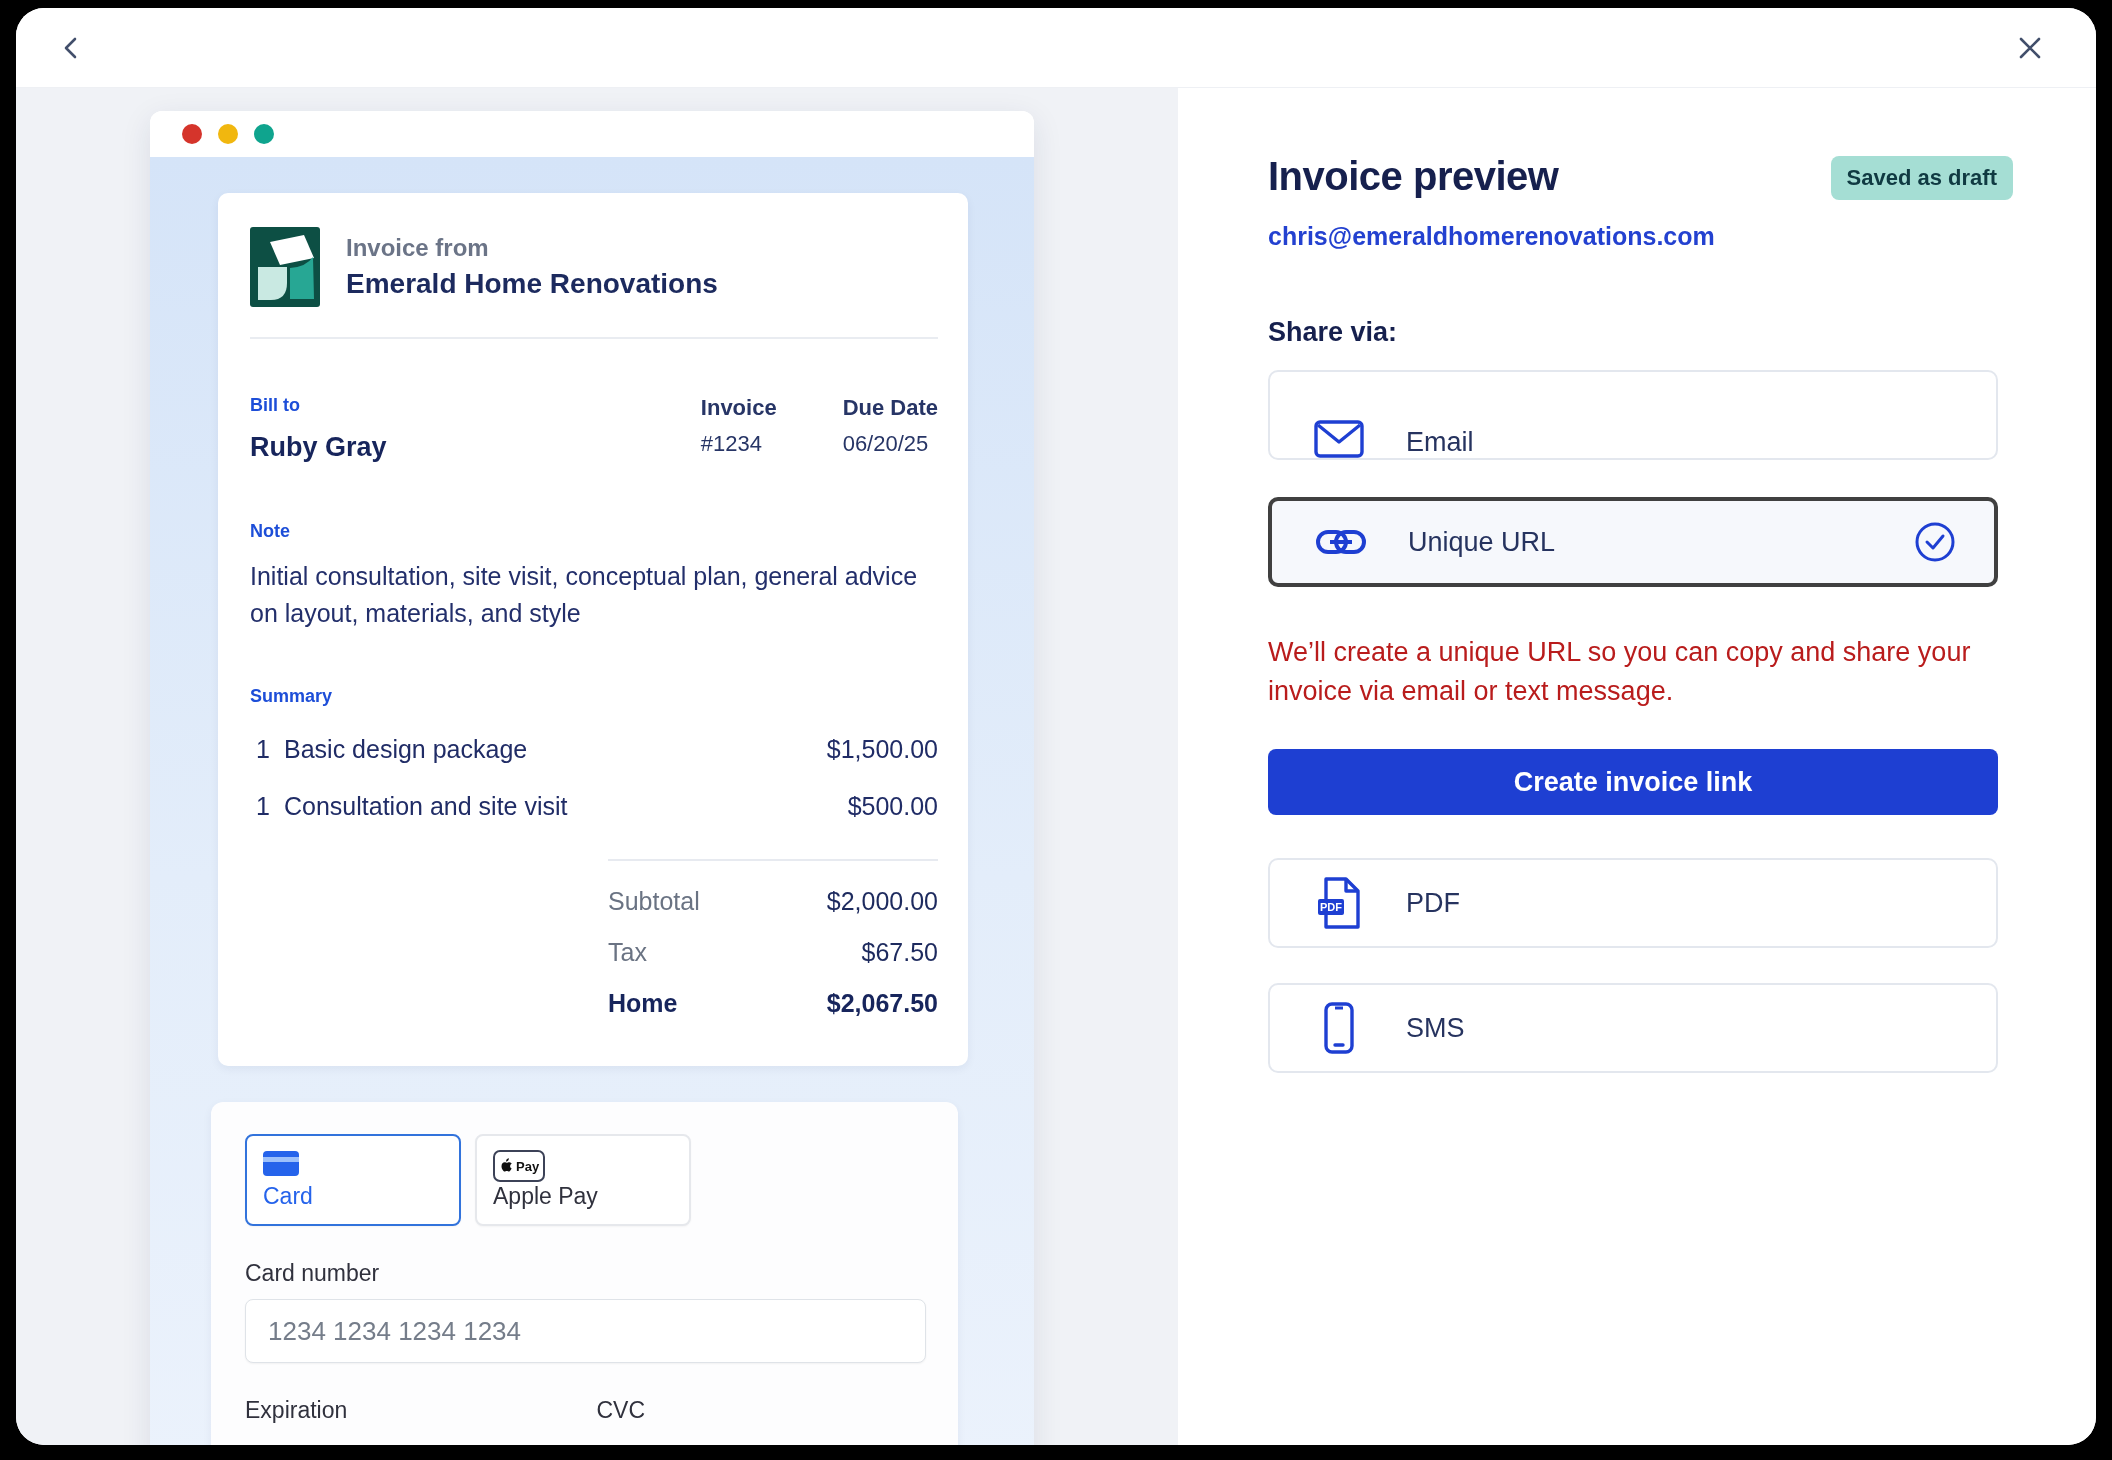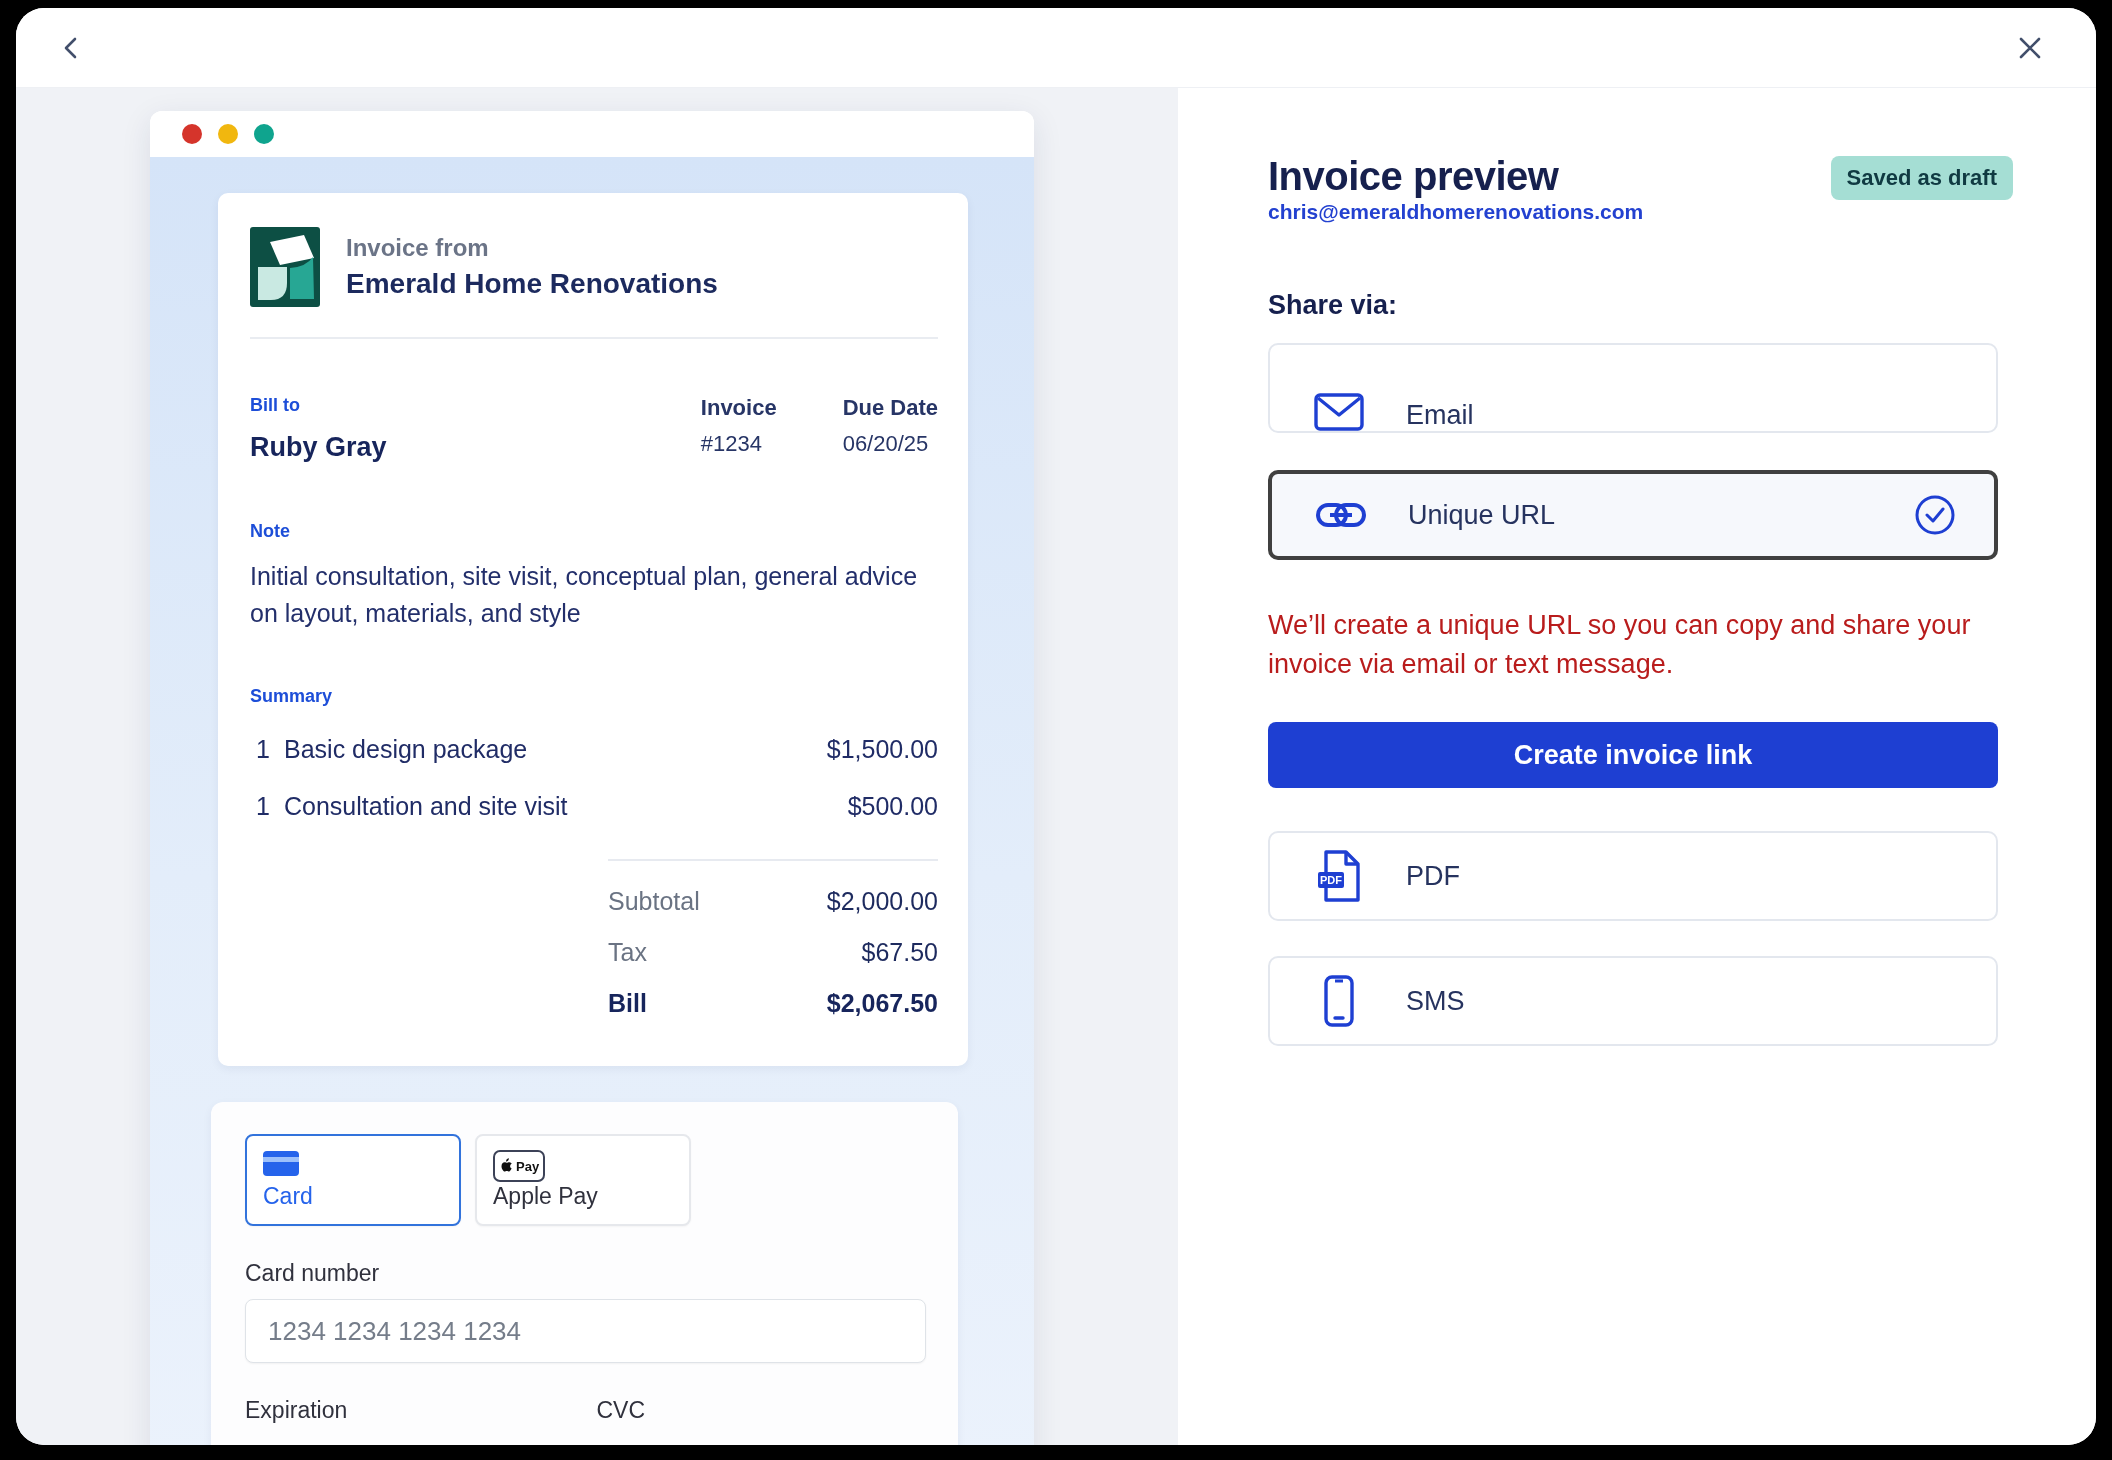--- a/index.html
+++ b/index.html
@@ -66,21 +66,21 @@
   .s-input::placeholder { color:#757d8a; }
   .pay-grid { display:flex; gap:22px; }
   .pay-col { flex:1; }
 
   
   .right-pane { flex:1; background:#fff; padding:66px 84px 0 90px; }
   .rp-headrow { display:flex; align-items:flex-start; justify-content:space-between; }
   .rp-title { font-size:40px; font-weight:bold; color:#16204e; letter-spacing:-.5px; }
   .badge { background:#a5ded4; color:#103a42; font-size:22px; font-weight:bold;
            padding:9px 16px; border-radius:8px; margin-top:2px; }
-  .rp-email { margin-top:0; font-size:21px; font-weight:bold; color:#2341d0; cursor:pointer; }
+  .rp-email { margin-top:22px; font-size:25px; font-weight:bold; color:#2341d0; cursor:pointer; }
   .rp-share { margin-top:66px; font-size:27px; font-weight:bold; color:#16204e; }
 
   .opt-card { width:730px; height:90px; border:2px solid #e3e7ee; border-radius:10px; background:#fff;
               display:flex; align-items:center; padding-left:44px; gap:42px; cursor:pointer; }
   .opt-card .opt-label { font-size:27px; color:#26335f; }
   .opt-email { margin-top:22px;align-items:flex-end; }
   .opt-url { margin-top:37px; border:4px solid #404040; background:#f6f8fc; position:relative; }
   .opt-pdf { margin-top:43px; }
   .opt-sms { margin-top:35px; }
   .url-check { position:absolute; right:38px; top:50%; transform:translateY(-50%); }
@@ -172,21 +172,21 @@
             <div class="totals">
               <div class="tot-row">
                 <span class="t-lab">Subtotal</span>
                 <span class="t-val">$2,000.00</span>
               </div>
               <div class="tot-row">
                 <span class="t-lab">Tax</span>
                 <span class="t-val">$67.50</span>
               </div>
               <div class="tot-row total">
-                <span class="t-lab">Bill</span>
+                <span class="t-lab">Home</span>
                 <span class="t-val">$2,067.50</span>
               </div>
             </div>
           </div>
 
           <div class="pay-card">
             <div class="tabs">
               <div class="tab selected">
                 <svg width="38" height="28" viewBox="0 0 38 28">
                   <rect x="0" y="1" width="36" height="25" rx="4" fill="#2563eb"></rect>

